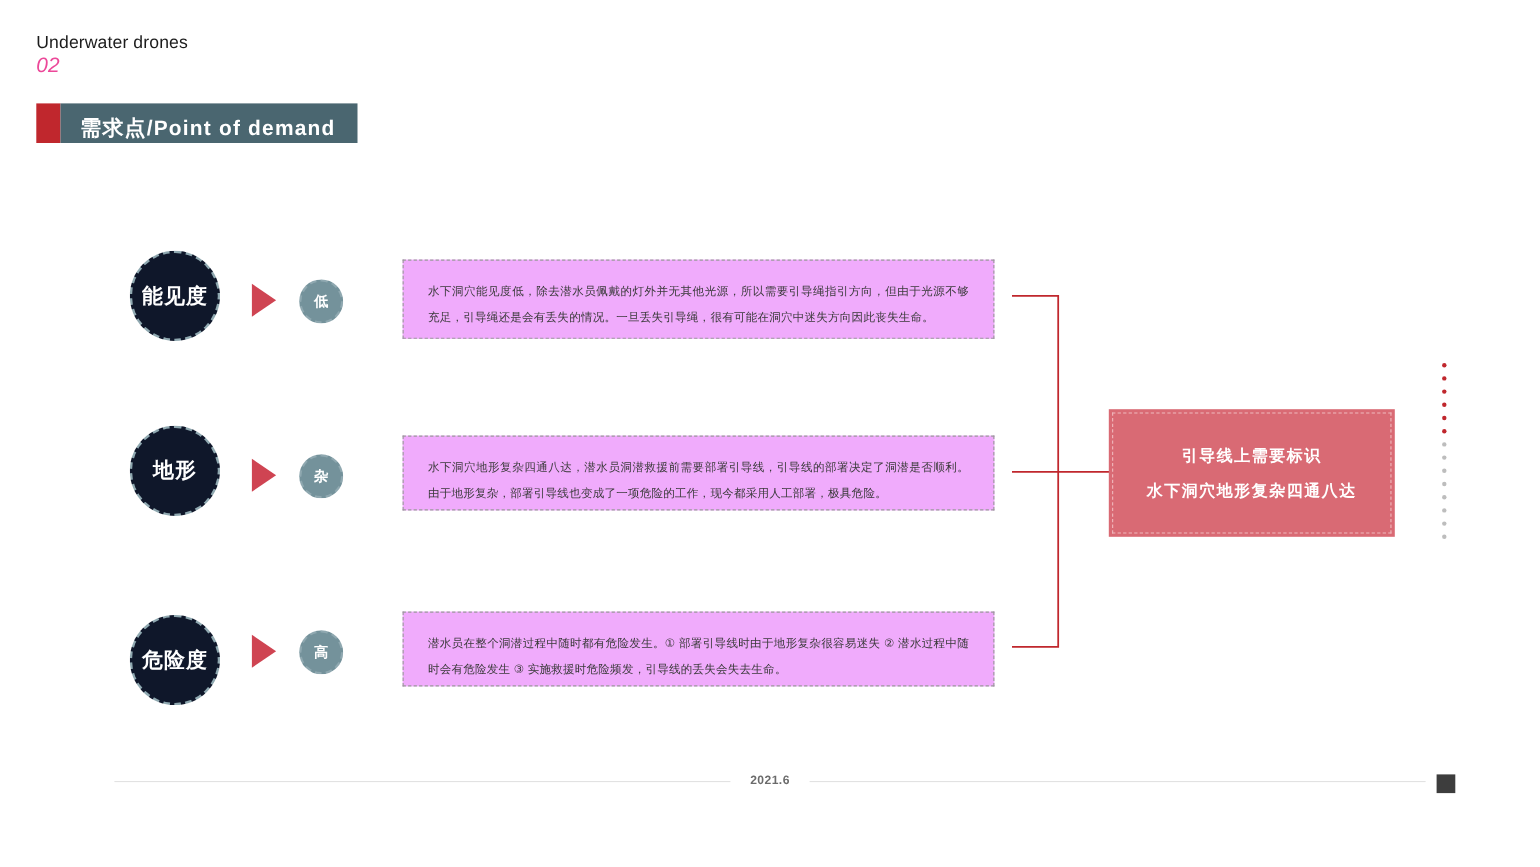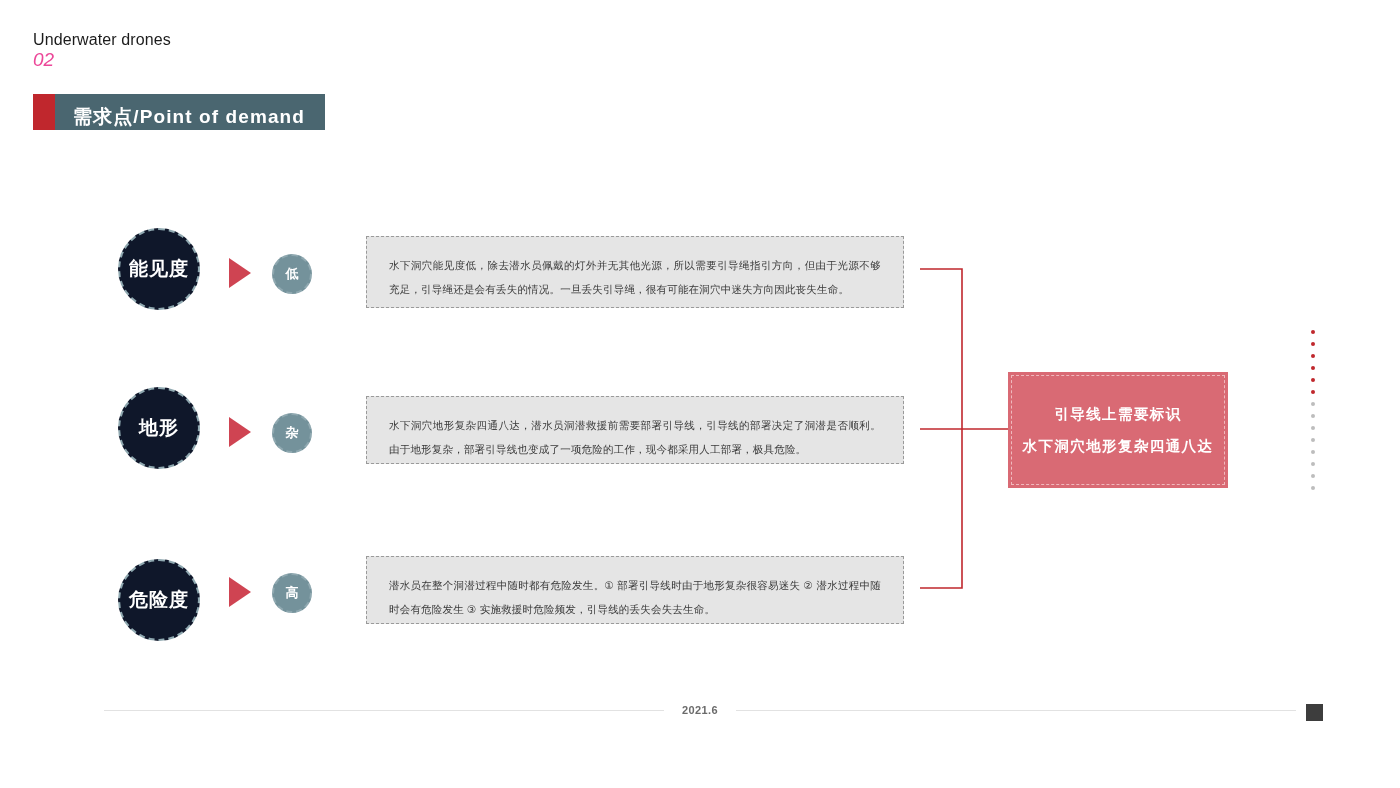--- a/index.html
+++ b/index.html
@@ -110,21 +110,21 @@
     justify-content: center;
     color: #ffffff;
     font-size: 13px;
     font-weight: bold;
   }
 
   .textbox {
     position: absolute;
     border: 1px dashed #9a9a9a;
     box-sizing: border-box;
-    background: #e5e5e5;
+    background: #f0abfc;
     padding: 16px 22px 14px 22px;
   }
   .textbox p {
     margin: 0;
     font-size: 10.5px;
     line-height: 24px;
     color: #3a3a3a;
     letter-spacing: 0.2px;
     text-align: justify;
   }
@@ -137,21 +137,21 @@
     width: 130px;
     height: 360px;
     pointer-events: none;
   }
 
   
   .conclusion {
     position: absolute;
     left: 1008px;
     top: 372px;
-    width: 220px;
+    width: 260px;
     height: 116px;
     background: #d96a74;
     box-sizing: border-box;
     display: flex;
     flex-direction: column;
     align-items: center;
     justify-content: center;
     gap: 13px;
   }
   .conclusion::after {

